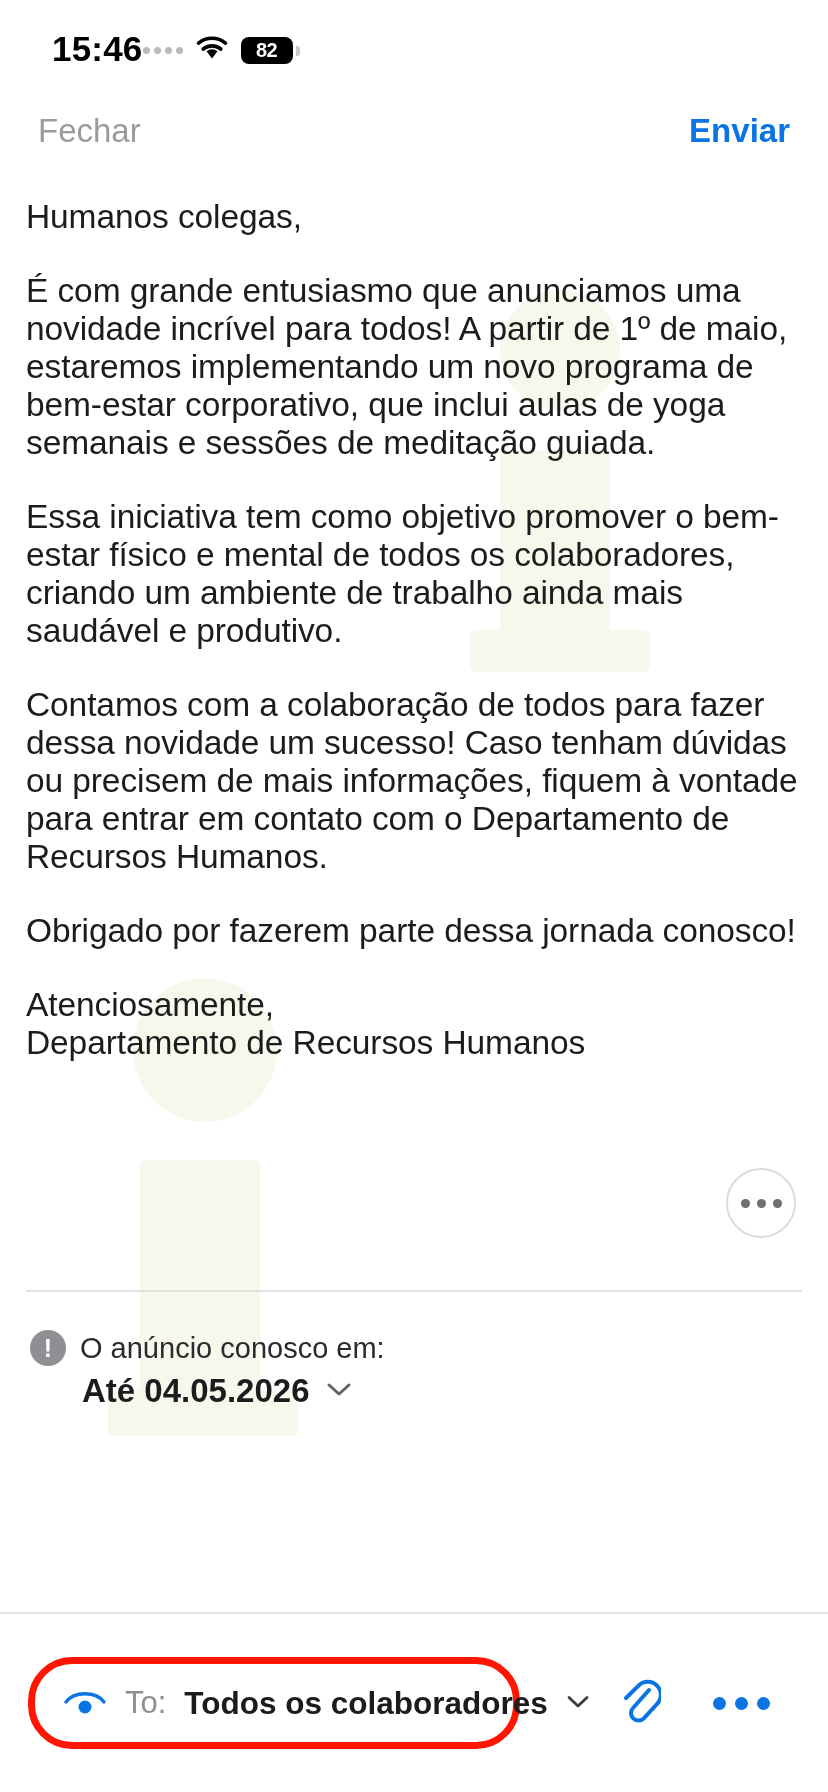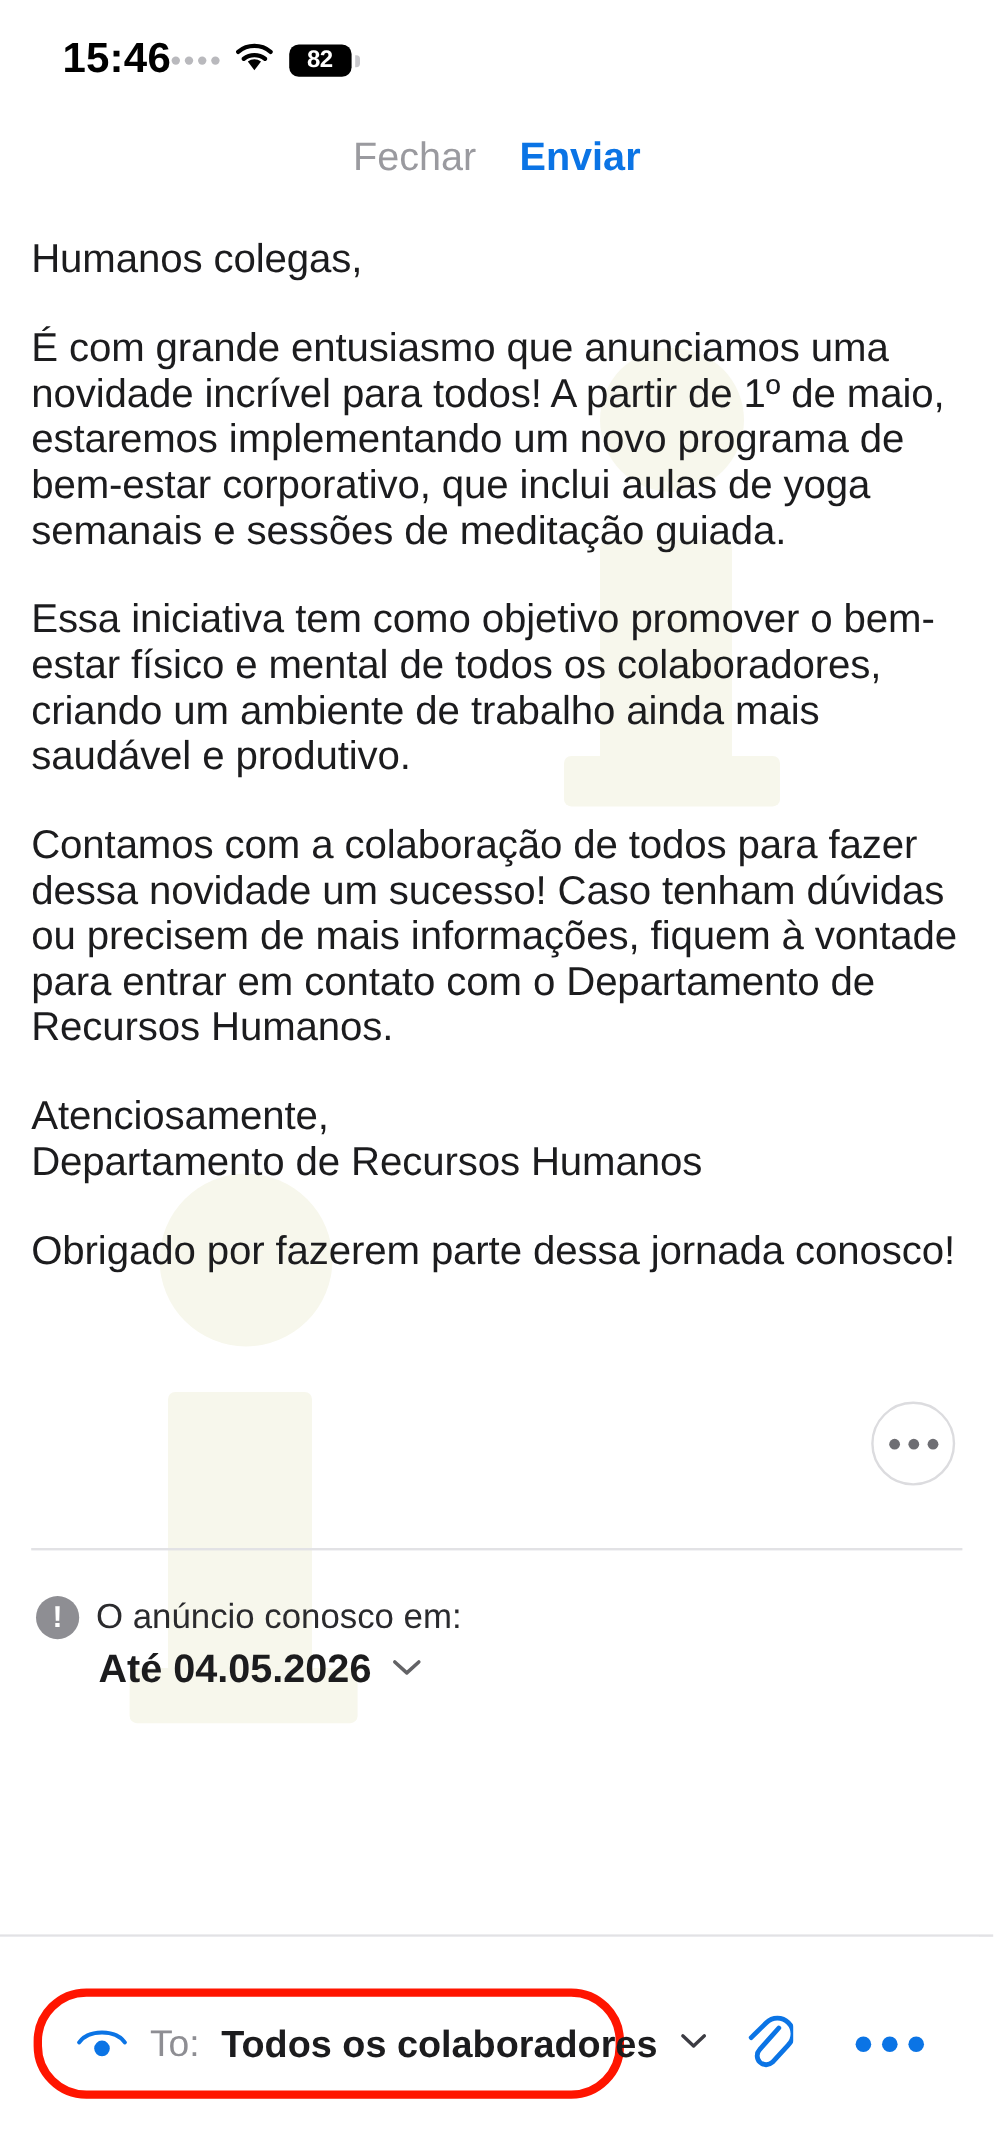--- a/index.html
+++ b/index.html
@@ -96,21 +96,21 @@
     background: #c9c9cd;
   }
 
   
   .nav-bar {
     position: relative;
     z-index: 5;
     height: 78px;
     display: flex;
     align-items: center;
-    justify-content: center;
+    justify-content: space-between;
     padding: 0 38px;
     gap: 36px;
   }
   .nav-close {
     font-size: 33px;
     color: #9a9a9f;
     background: none;
     border: none;
     padding: 0;
     font-family: inherit;
@@ -315,23 +315,23 @@
   <div class="nav-bar">
     <button class="nav-close">Fechar</button>
     <button class="nav-send">Enviar</button>
   </div>
 
   <div class="compose-body">
     <p class="para">Humanos colegas,</p>
     <p class="para">É com grande entusiasmo que anunciamos uma novidade incrível para todos! A partir de 1º de maio, estaremos implementando um novo programa de bem-estar corporativo, que inclui aulas de yoga semanais e sessões de meditação guiada.</p>
     <p class="para">Essa iniciativa tem como objetivo promover o bem-estar físico e mental de todos os colaboradores, criando um ambiente de trabalho ainda mais saudável e produtivo.</p>
     <p class="para">Contamos com a colaboração de todos para fazer dessa novidade um sucesso! Caso tenham dúvidas ou precisem de mais informações, fiquem à vontade para entrar em contato com o Departamento de Recursos Humanos.</p>
+    <p class="para">Obrigado por fazerem parte dessa jornada conosco!</p>
     <p class="para">Atenciosamente,
 Departamento de Recursos Humanos</p>
-    <p class="para">Obrigado por fazerem parte dessa jornada conosco!</p>
   </div>
 
   <div class="divider-row"></div>
 
   <button class="round-more">
     <i></i>
       <i></i>
       <i></i>
   </button>
 

